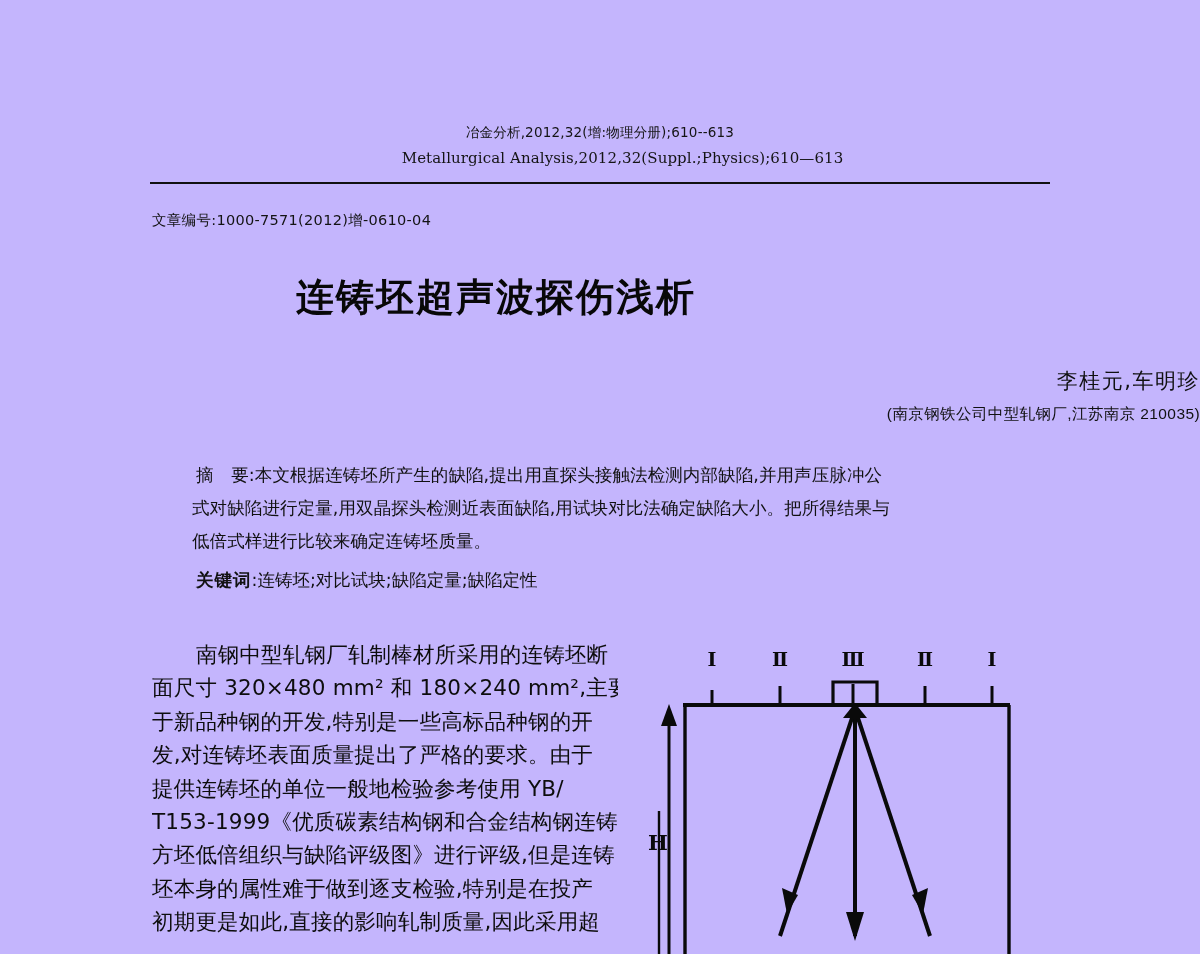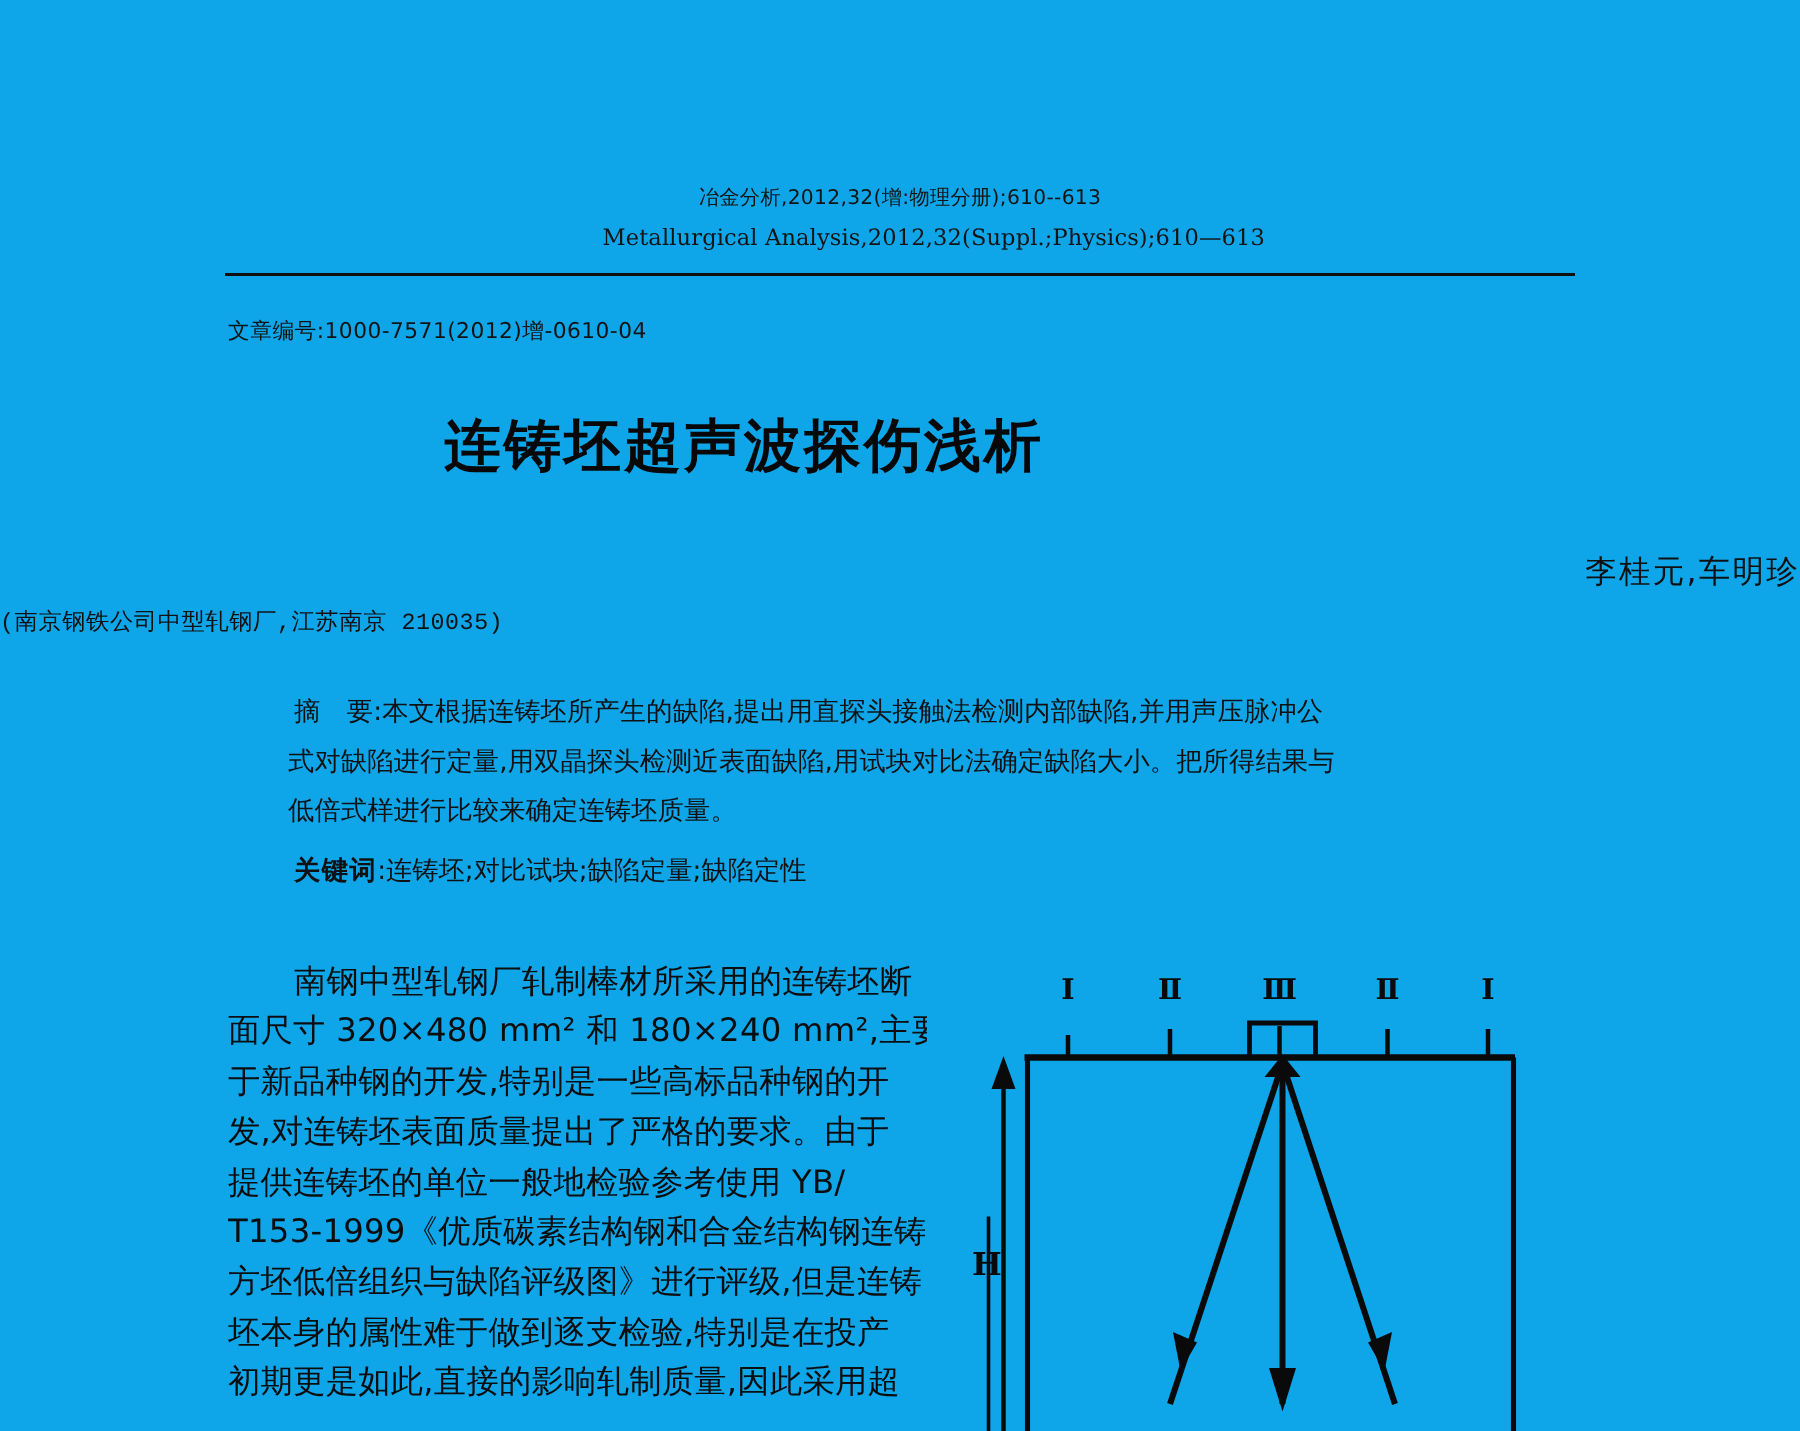--- a/index.html
+++ b/index.html
@@ -12,21 +12,21 @@
     height: 954px;
     position: relative;
     overflow: hidden;
     font-family: "DejaVu Serif", "Liberation Serif", serif;
     color: #0a0a0a;
     -webkit-font-smoothing: none;
   }
   .page {
     position: absolute;
     inset: 0;
-    background: #0ea5e9;
+    background: #c4b5fd;
   }
 
   
   .runhead {
     position: absolute;
     left: 0;
     top: 122px;
     width: 1200px;
     text-align: center;
   }
@@ -90,22 +90,22 @@
     font-family: "DejaVu Sans", "Liberation Sans", sans-serif;
     font-size: 21px;
     letter-spacing: 1.5px;
     color: #101010;
   }
   .affil {
     position: absolute;
     left: 0;
     top: 404px;
     width: 1200px;
-    text-align: left;
-    font-family: Liberation Mono, monospace;
+    text-align: right;
+    font-family: Liberation Sans, sans-serif;
     font-size: 15.5px;
     letter-spacing: 0.4px;
     color: #111;
   }
 
   
   .abs {
     position: absolute;
     left: 196px;
     top: 459px;

